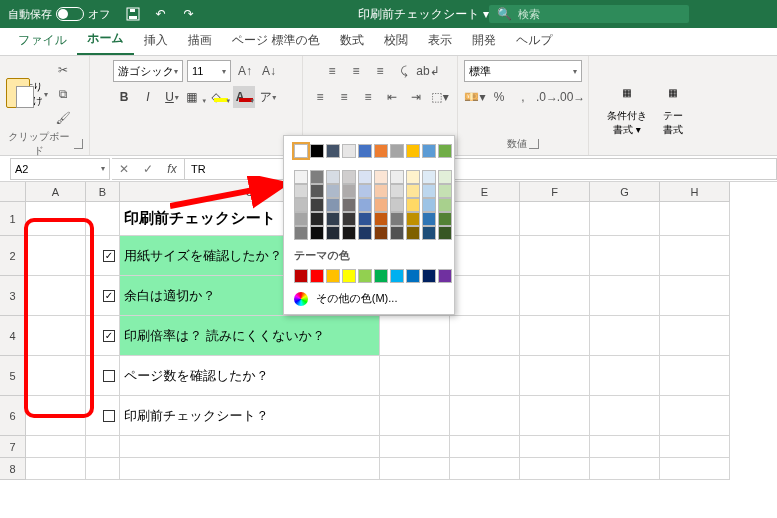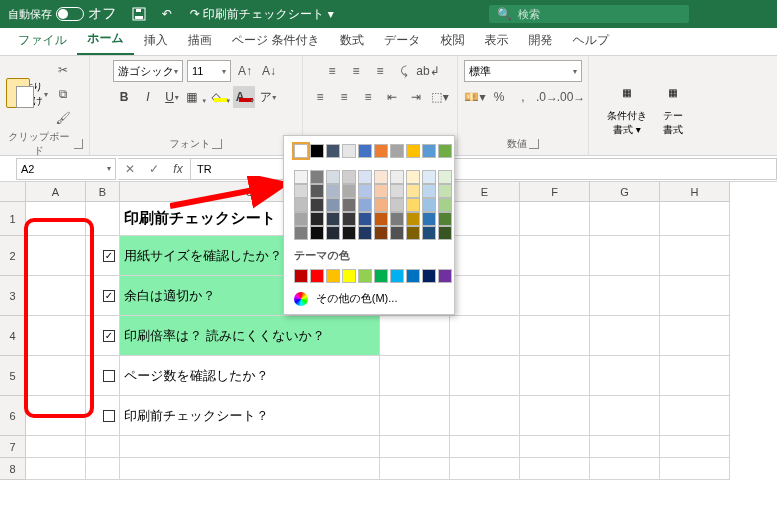--- a/index.html
+++ b/index.html
@@ -5,21 +5,21 @@
 *{margin:0;padding:0;box-sizing:border-box;font-family:"Yu Gothic UI","Meiryo",sans-serif;}
 body{width:777px;height:518px;background:#fff;overflow:hidden;font-size:12px;}
 
 
 .titlebar{height:28px;background:#217346;display:flex;align-items:center;color:#fff;padding:0 8px;}
 .autosave{display:flex;align-items:center;gap:4px;font-size:11px;}
 .toggle{width:28px;height:14px;border:1px solid #fff;border-radius:7px;display:flex;align-items:center;padding:1px;}
 .toggle-knob{width:10px;height:10px;border-radius:5px;background:#fff;}
 .qat{display:flex;gap:12px;margin-left:14px;}
 .qat-icon{width:16px;height:16px;display:flex;align-items:center;justify-content:center;color:#fff;}
-.doc-title{flex:1;text-align:left;font-size:12px;}
+.doc-title{flex:1;text-align:right;font-size:12px;}
 .searchbox{display:flex;align-items:center;background:#2e8b5a;padding:2px 8px;border-radius:2px;gap:6px;width:200px;margin-right:80px;}
 .searchbox input{background:transparent;border:none;color:#fff;font-size:11px;outline:none;width:100%;}
 .searchbox input::placeholder{color:#cfe8d8;}
 
 
 .tabs{height:28px;background:#fff;border-bottom:1px solid #d4d4d4;display:flex;align-items:flex-end;padding:0 8px;}
 .tab{padding:6px 10px;font-size:12px;color:#444;cursor:pointer;}
 .tab.file{color:#217346;font-weight:400;}
 .tab.active{color:#217346;border-bottom:2px solid #217346;font-weight:600;}
 
@@ -63,21 +63,21 @@
 .num-select{height:22px;border:1px solid #ababab;background:#fff;font-size:11px;padding:0 4px;display:flex;align-items:center;justify-content:space-between;width:100%;}
 .num-row{display:flex;gap:2px;}
 
 
 .styles-body{display:flex;gap:2px;}
 .big-btn{display:flex;flex-direction:column;align-items:center;width:44px;font-size:10px;text-align:center;}
 .big-icon{width:28px;height:32px;display:flex;align-items:center;justify-content:center;}
 
 
 .fbar{height:26px;border-bottom:1px solid #d4d4d4;display:flex;align-items:center;background:#fff;}
-.namebox{width:100px;height:22px;border:1px solid #ccc;margin:0 2px 0 16px;padding:0 4px;display:flex;align-items:center;font-size:11px;justify-content:space-between;}
+.namebox{width:100px;height:22px;border:1px solid #ccc;margin:0 2px 0 10px;padding:0 4px;display:flex;align-items:center;font-size:11px;justify-content:space-between;}
 .fbar-btns{display:flex;align-items:center;border:1px solid #ccc;border-left:none;height:22px;}
 .fbar-btn{width:24px;height:20px;display:flex;align-items:center;justify-content:center;color:#777;}
 .fx{font-style:italic;color:#555;}
 .formula-input{flex:1;height:22px;border:1px solid #ccc;border-left:none;padding:0 6px;font-size:11px;display:flex;align-items:center;}
 
 
 .grid{position:relative;}
 .colhdr-row{display:flex;height:20px;}
 .corner{width:26px;border-right:1px solid #ccc;border-bottom:1px solid #ccc;background:#f3f2f1;}
 .colhdr{border-right:1px solid #ccc;border-bottom:1px solid #ccc;background:#f3f2f1;display:flex;align-items:center;justify-content:center;font-size:11px;color:#444;}
@@ -118,21 +118,21 @@
 </style>
 </head>
 <body>
 
 <div class="titlebar">
   <div class="autosave">
     <span>自動保存</span>
     <div class="toggle">
         <div class="toggle-knob"></div>
       </div>
-    <span style="font-size:14px">オフ</span>
+    <span style="font-size:11px">オフ</span>
   </div>
   <div class="qat">
     <div class="qat-icon">
         <svg width="14" height="14" viewBox="0 0 14 14">
           <rect x="1" y="1" width="12" height="12" fill="none" stroke="#fff"></rect>
           <rect x="3" y="9" width="8" height="3" fill="#fff"></rect>
           <rect x="4" y="2" width="5" height="3" fill="#fff"></rect>
         </svg>
       </div>
     <div class="qat-icon">↶</div>
@@ -143,23 +143,22 @@
     <span>🔍</span>
     <input placeholder="検索" style="">
   </div>
 </div>
 
 <div class="tabs">
   <div class="tab file">ファイル</div>
   <div class="tab active">ホーム</div>
   <div class="tab">挿入</div>
   <div class="tab">描画</div>
-  <div class="tab">ページ 条件付き</div>
+  <div class="tab">ページ 標準の色</div>
   <div class="tab">数式</div>
-  <div class="tab">データ</div>
   <div class="tab">校閲</div>
   <div class="tab">表示</div>
   <div class="tab">開発</div>
   <div class="tab">ヘルプ</div>
 </div>
 
 <div class="ribbon">
 
   <div class="rgroup" style="width:90px">
     <div class="rgroup-body clip-body">
@@ -213,24 +212,20 @@
             <span style="position:relative">◇<span class="fill-sample fill-color-underline"></span></span>
             <span class="dd-caret">▾</span>
           </div>
         <div class="fbtn split" style="background:#d4d4d4">
             <span style="position:relative"><b>A</b><span class="fill-sample font-color-underline"></span></span>
             <span class="dd-caret">▾</span>
           </div>
         <div class="fbtn">ア<span class="caret" style="position:static">▾</span></div>
       </div>
     </div>
-    <div class="rgroup-label">
-        <span>フォント</span>
-        <span class="dlg-launcher"></span>
-      </div>
   </div>
 
   <div class="rgroup">
     <div class="rgroup-body align-body">
       <div class="align-row">
         <div class="abtn">≡</div>
         <div class="abtn">≡</div>
         <div class="abtn">≡</div>
         <div class="abtn">⤹</div>
         <div class="abtn">ab↲</div>

